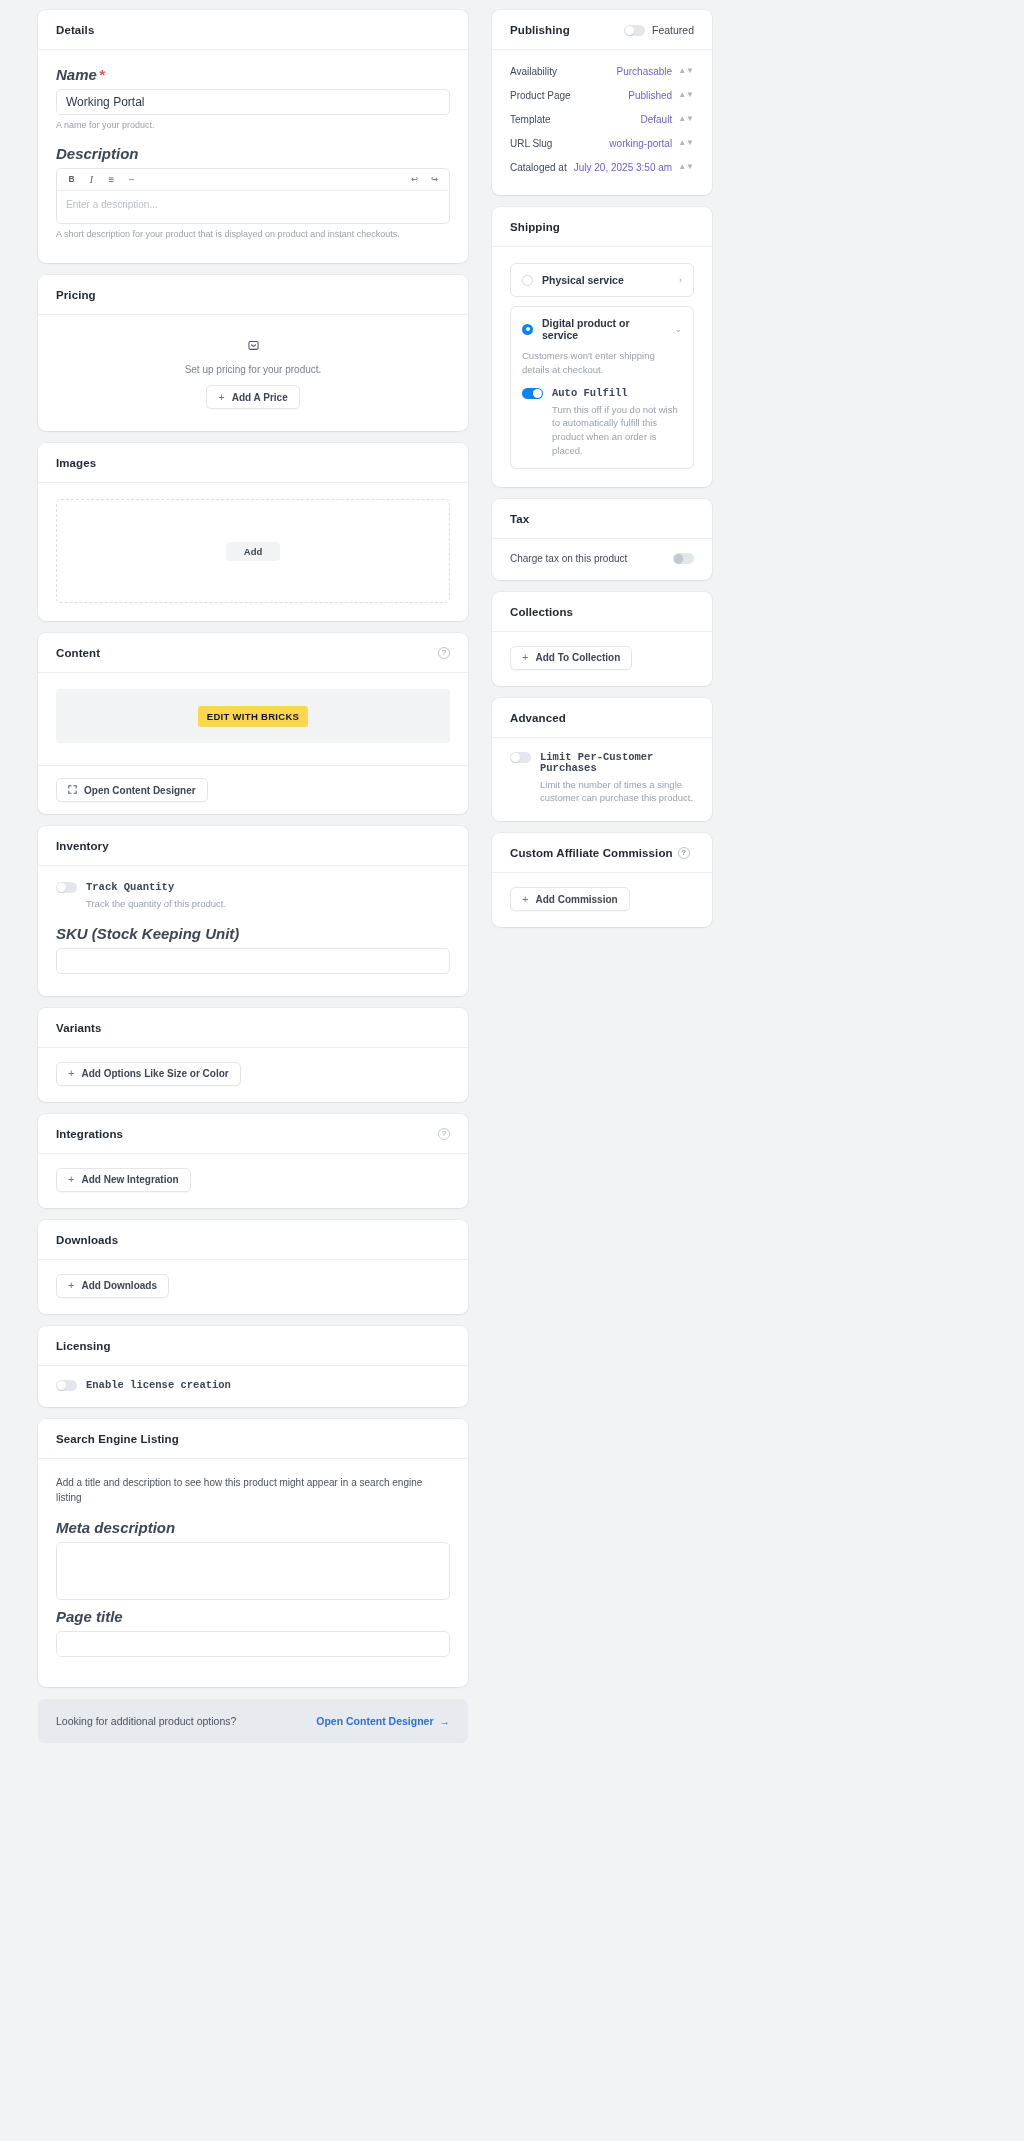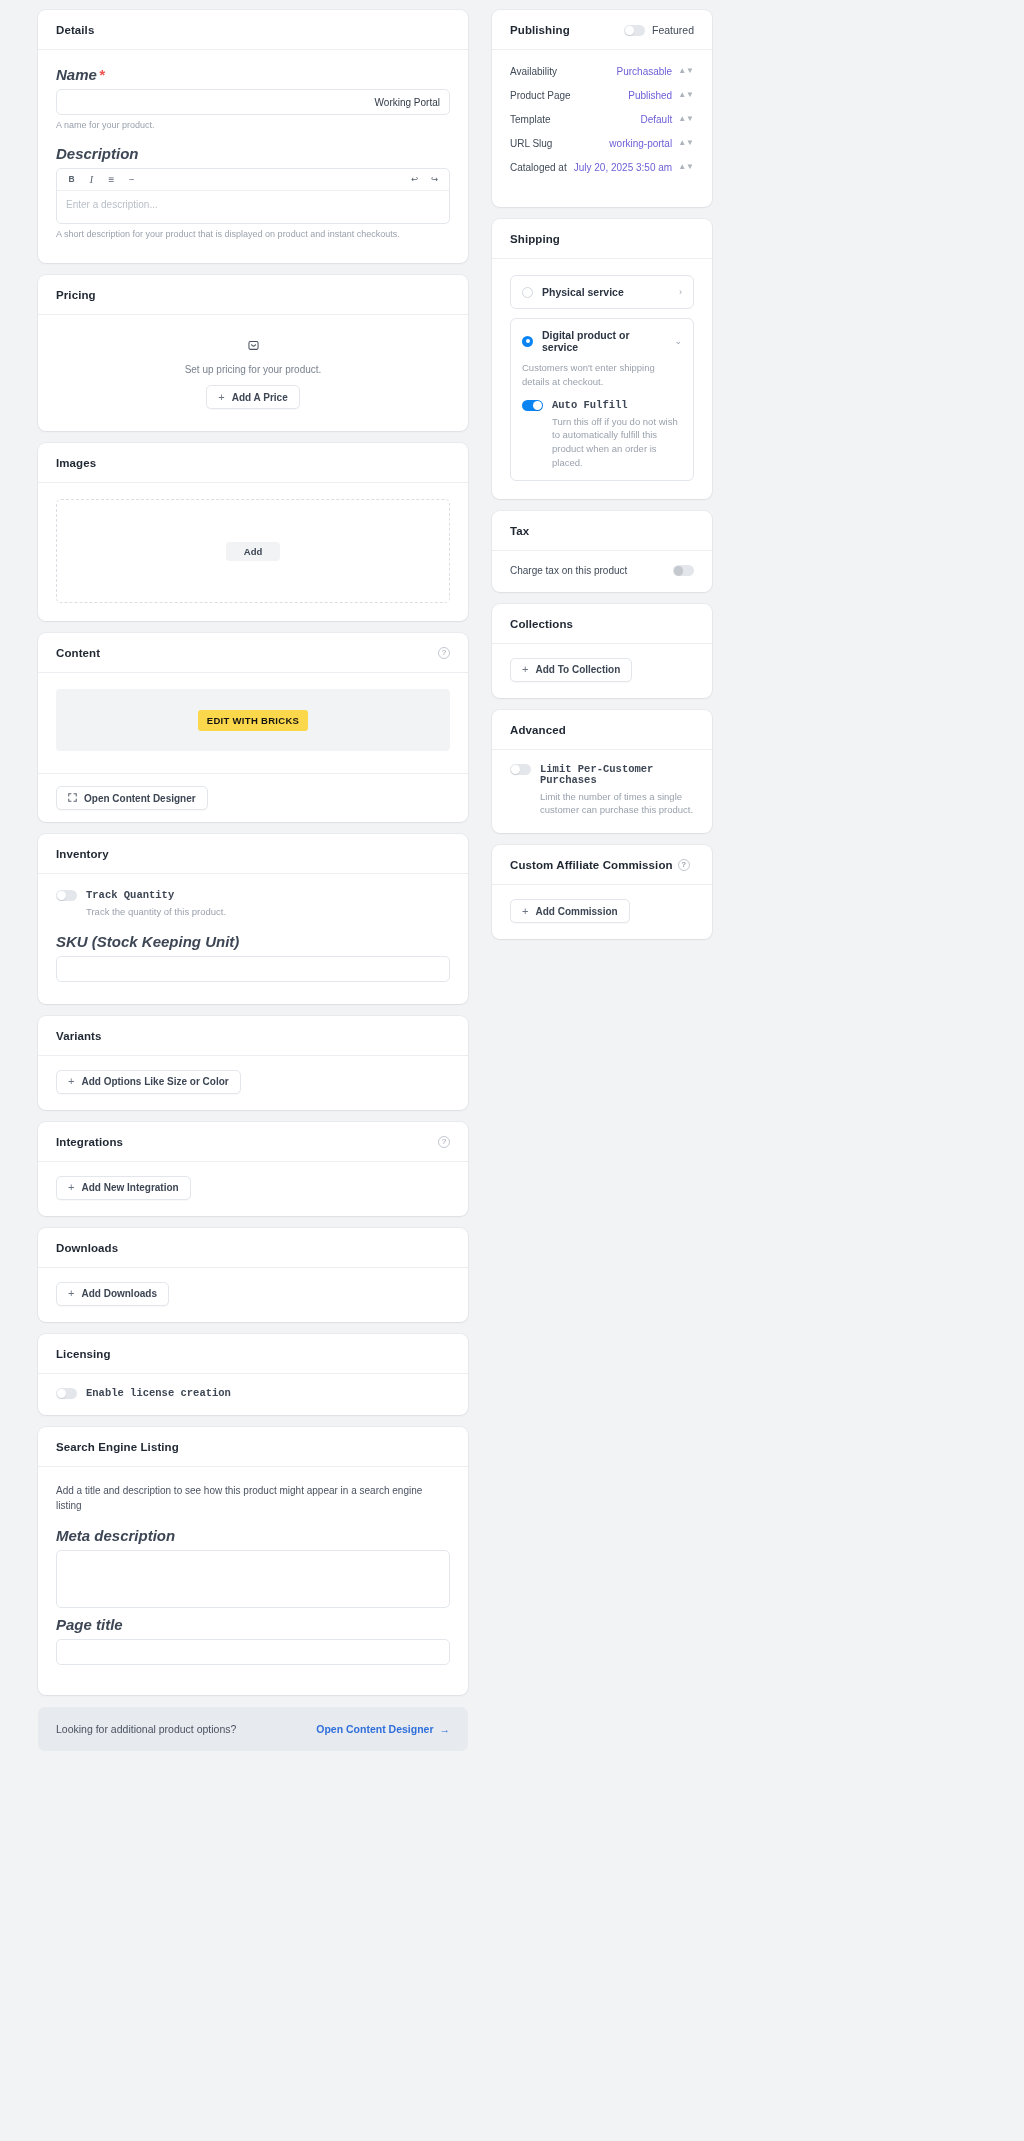--- a/index.html
+++ b/index.html
@@ -56,26 +56,25 @@
     margin-bottom: 6px;
     font-style: italic;
   }
   .label .req { color: #ef5350; font-weight: bold; margin-left: 2px; }
   .input {
     width: 100%;
     height: 26px;
     border: 1px solid #e3e6ea;
     border-radius: 5px;
     background: #fff;
-    font-size: 10px;
+    font-size: 12px;
     color: #303a48;
     padding: 0 9px;
     font-family: "Liberation Sans", sans-serif;
     outline: none;
-    text-align: right;
   }
   .input::placeholder { color: #b9bfc8; }
   .hint {
     font-size: 9px;
     color: #9aa2ad;
     margin-top: 4px;
     display: block;
     line-height: 1.5;
   }
 
@@ -146,21 +145,21 @@
     font-size: 9.5px;
     font-weight: bold;
     color: #3d4654;
     padding: 4px 18px;
   }
 
   
   .content-band {
     background: #f1f3f5;
     border-radius: 4px;
-    height: 62px;
+    height: 54px;
     display: flex;
     align-items: center;
     justify-content: center;
     margin-bottom: 4px;
   }
   .bricks-badge {
     background: #fbd84b;
     color: #141414;
     font-size: 9.5px;
     font-weight: bold;
@@ -199,21 +198,21 @@
   .toggle-label { font-size: 10.5px; font-weight: bold; color: #3d4654; line-height: 11px; font-family: Liberation Mono, monospace; }
   .toggle-sub { font-size: 9.5px; color: #9aa2ad; margin-top: 4px; line-height: 1.45; }
 
   
   .kv-row {
     display: flex;
     align-items: center;
     justify-content: space-between;
     margin-bottom: 13px;
   }
-  .kv-row:last-child { margin-bottom: 16px; }
+  .kv-row:last-child { margin-bottom: 4px; }
   .kv-key { font-size: 10px; color: #404a58; }
   .kv-val {
     display: flex; align-items: center; gap: 6px;
     font-size: 10px; color: #6b5fd6;
     cursor: pointer;
   }
   .sel-ico { color: #aeb4bd; font-size: 8px; line-height: .8; display:flex; flex-direction:column; }
 
   .feat-wrap { display: flex; align-items: center; gap: 7px; }
   .feat-label { font-size: 10.5px; color: #404a58; }

